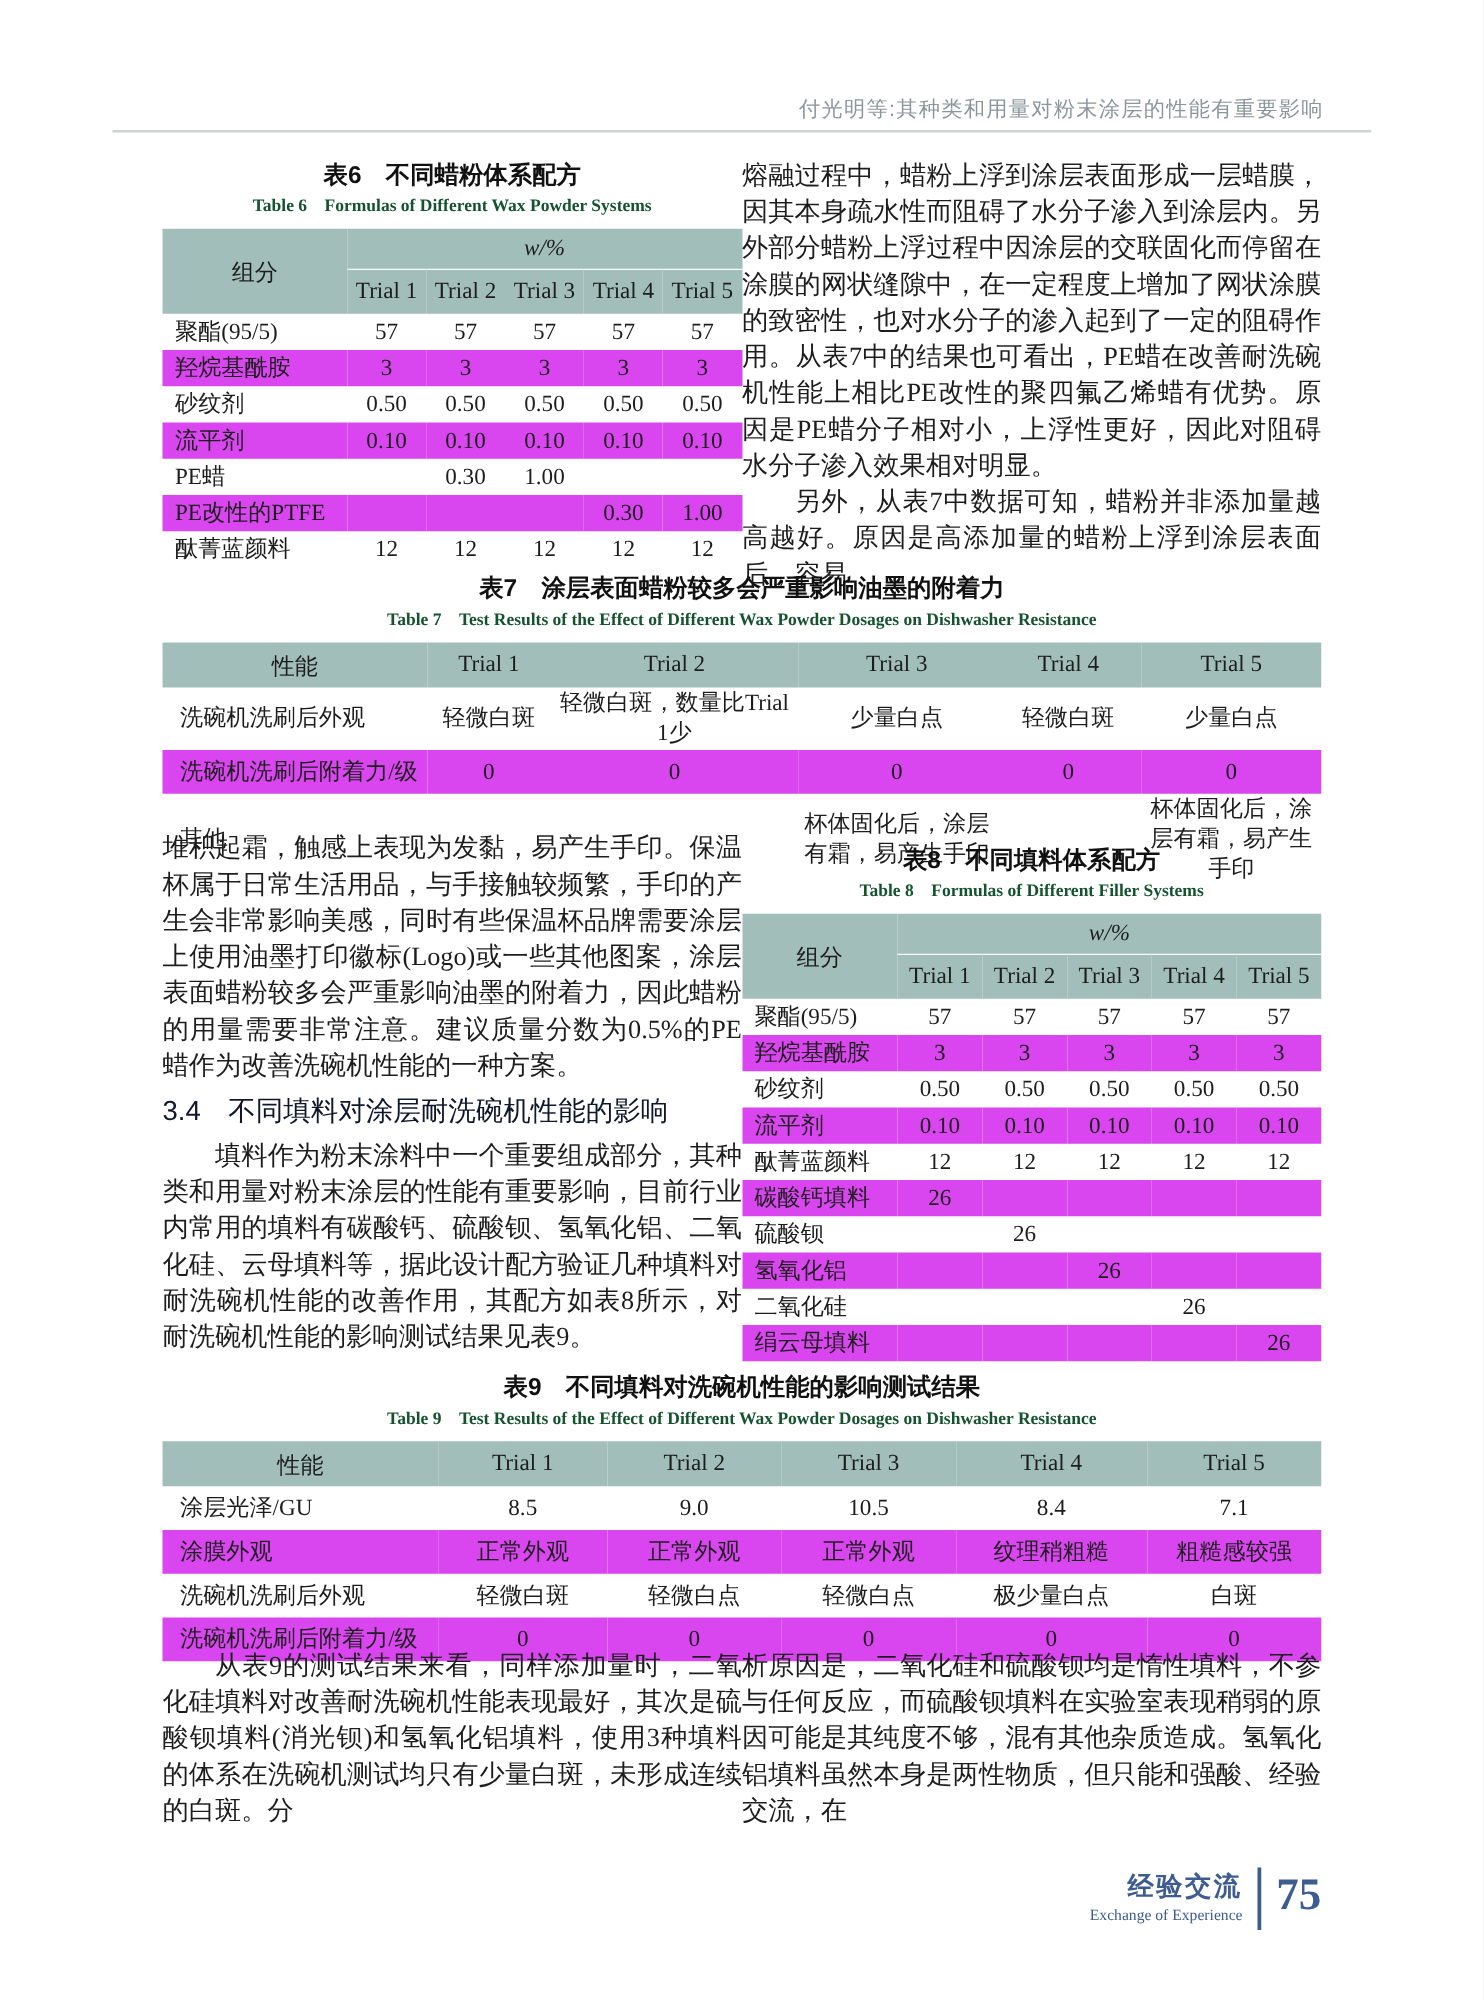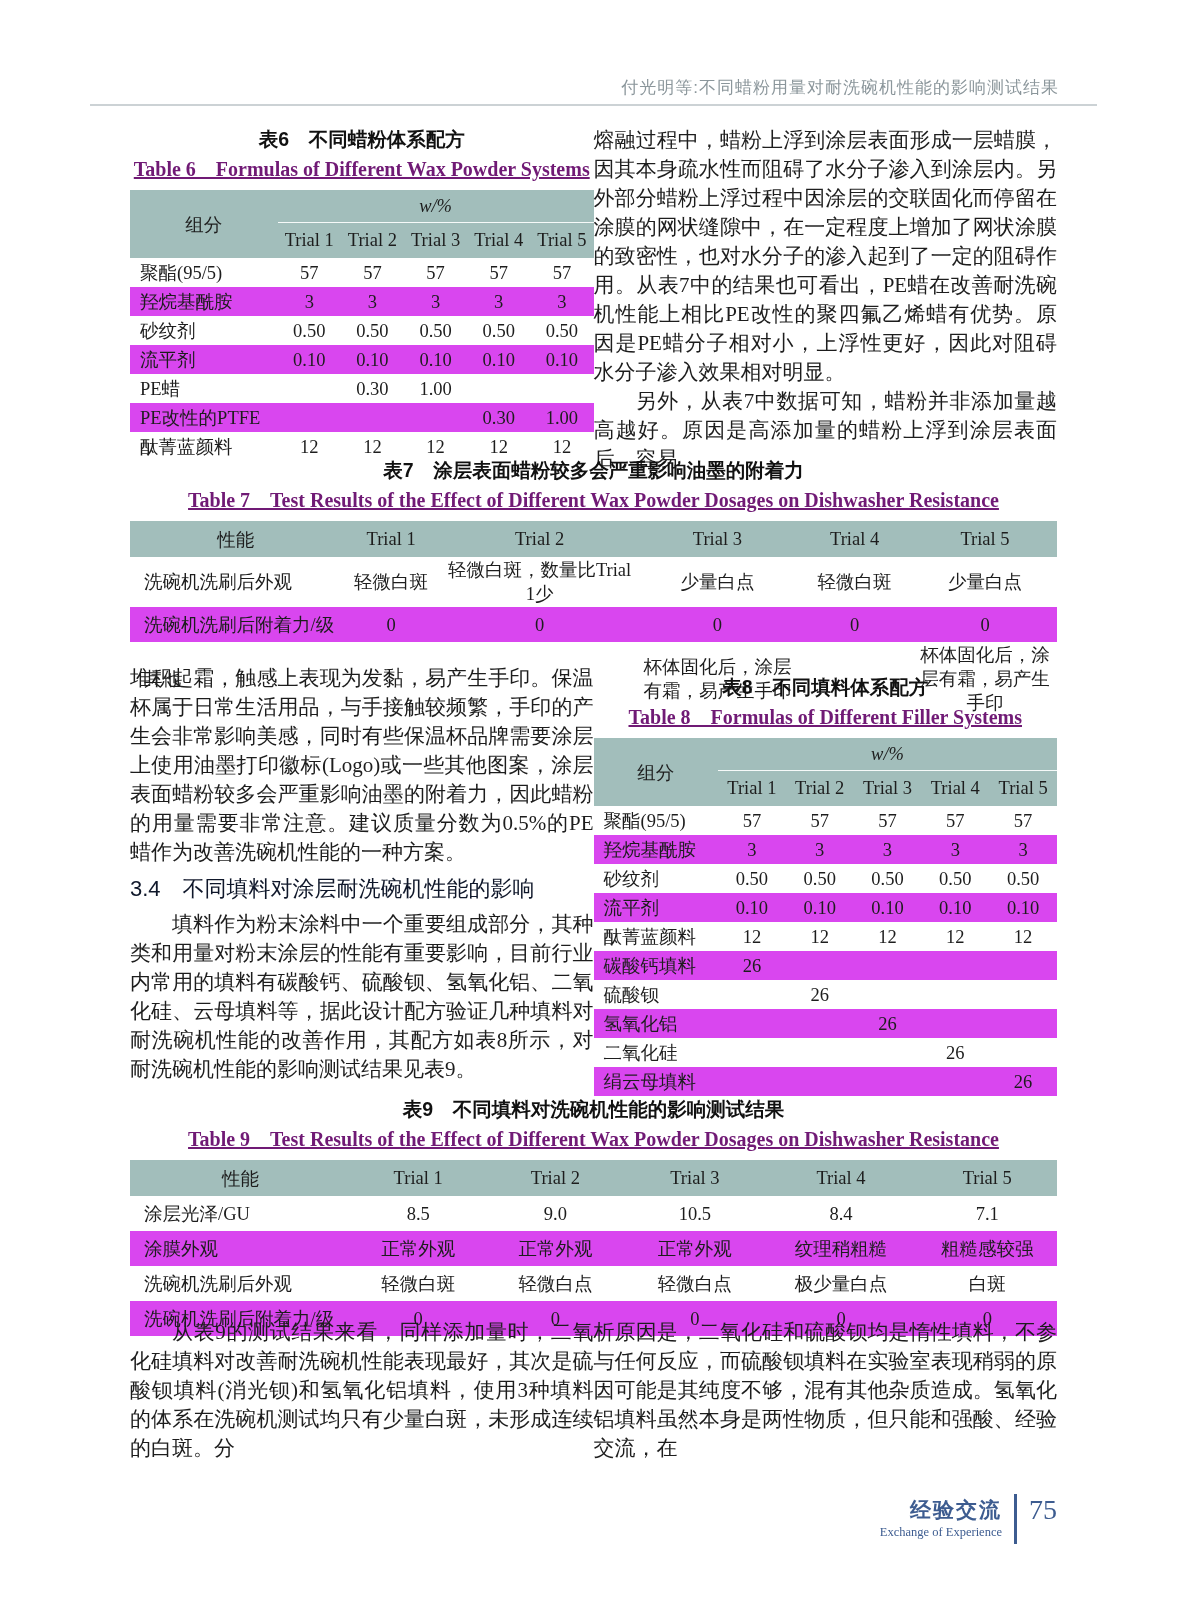--- a/index.html
+++ b/index.html
@@ -38,21 +38,21 @@
     font-family:"Liberation Sans","DejaVu Sans",sans-serif;
     font-weight:normal;font-size:22px;color:#0f172a;
   }
   
   .tbl-title-cn{
     text-align:center;font-family:"Liberation Sans","DejaVu Sans",sans-serif;
     font-weight:bold;font-size:19.5px;color:#111;margin:0 0 5px 0;
   }
   .tbl-title-en{
     text-align:center;font-family:"Liberation Serif","DejaVu Serif",serif;
-    font-weight:bold;font-size:20px;color:#701a75;margin:0 0 9px 0;text-decoration:underline;
+    font-weight:bold;font-size:14px;color:#14532d;margin:0 0 9px 0;
   }
   
   table.paper-table{
     width:100%;border-collapse:collapse;table-layout:fixed;
     font-size:18.5px;color:#1d1d1d;
   }
   table.paper-table th{
     background:#a2bebb;font-weight:normal;text-align:center;padding:3px 2px;
   }
   table.paper-table td{
@@ -88,28 +88,28 @@
   }
   .footer-labels{
     text-align:right;padding:4px 12px 4px 0;
     border-right:3.5px solid #3d5c90;line-height:1.15;
   }
   .footer-cn{
     font-family:"Liberation Sans","DejaVu Sans",sans-serif;
     font-weight:bold;font-size:21px;color:#3d5c90;letter-spacing:2px;
   }
   .footer-en{font-size:12.5px;color:#3d5c90;margin-top:3px;}
-  .footer-page{padding-left:12px;font-size:28px;color:#3d5c90;}
+  .footer-page{padding-left:12px;font-size:36px;color:#3d5c90;font-weight:bold;}
 </style>
 </head>
 <body>
 
 <div class="page">
 
-  <div class="running-head">付光明等:不同蜡粉用量对耐洗碗机性能的影响测试结果</div>
+  <div class="running-head">付光明等:其种类和用量对粉末涂层的性能有重要影响</div>
   <div class="head-rule"></div>
 
   <div class="flex-row" id="row1">
     <div class="col" id="table6-block">
       <p class="tbl-title-cn">表6　不同蜡粉体系配方</p>
       <p class="tbl-title-en">Table 6 Formulas of Different Wax Powder Systems</p>
       <div>
           <table class="paper-table">
             <thead>
               <tr>

